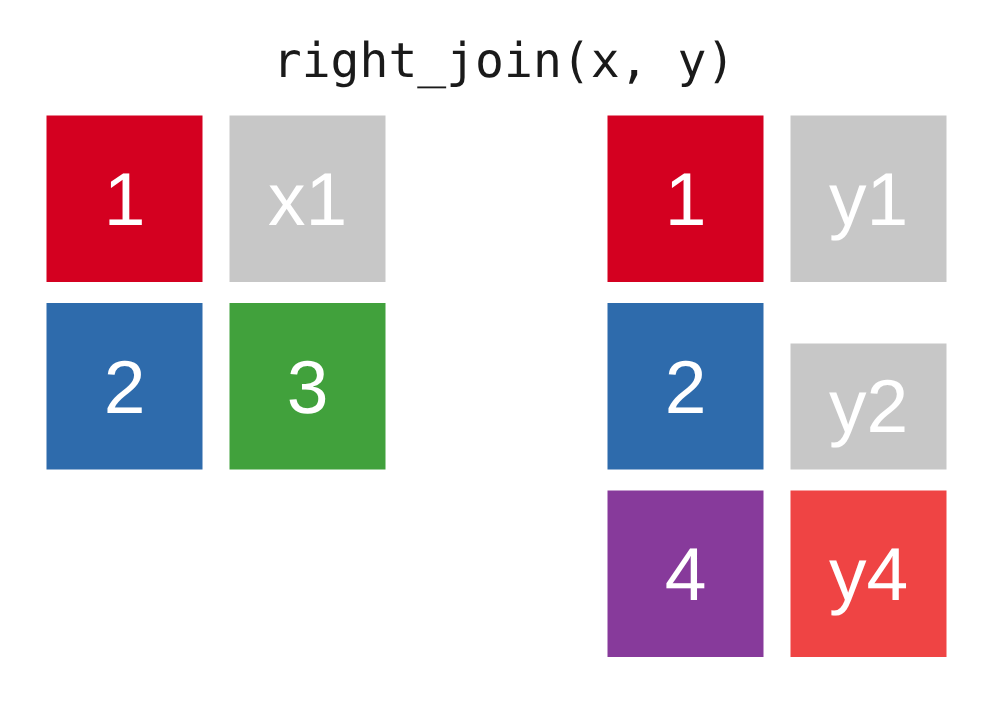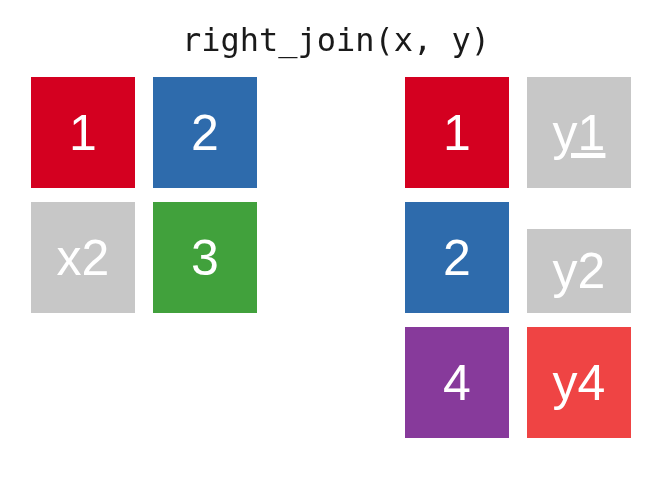--- a/index.html
+++ b/index.html
@@ -50,30 +50,30 @@
 </style>
 </head>
 <body>
 
 <div class="canvas" style="background-color: rgb(255, 255, 255);">
 
   <div class="title" style="color: rgb(26, 26, 26);">right_join(x, y)</div>
 
   <div class="join-table table-x">
     <div class="cell" style="background-color: rgb(212, 0, 32); color: rgb(255, 255, 255);">1</div>
+    <div class="cell" style="background-color: rgb(199, 199, 199); color: rgb(255, 255, 255);">x1</div>
 
     <div class="cell" style="background-color: rgb(46, 107, 172); color: rgb(255, 255, 255);">2</div>
-    <div class="cell" style="background-color: rgb(199, 199, 199); color: rgb(255, 255, 255);">x2</div>
 
     <div class="cell" style="background-color: rgb(65, 161, 60); color: rgb(255, 255, 255);">3</div>
   </div>
 
   <div class="join-table table-y">
     <div class="cell" style="background-color: rgb(212, 0, 32); color: rgb(255, 255, 255);">1</div>
-    <div class="cell" style="background-color: rgb(199, 199, 199); color: rgb(255, 255, 255); text-decoration: underline;">y1</div>
+    <div class="cell" style="background-color: rgb(199, 199, 199); color: rgb(255, 255, 255);">y1</div>
 
     <div class="cell" style="background-color: rgb(46, 107, 172); color: rgb(255, 255, 255);">2</div>
     <div class="cell" style="background-color: rgb(199, 199, 199); color: rgb(255, 255, 255); margin-top: 27px;">y2</div>
 
     <div class="cell" style="background-color: rgb(135, 58, 155); color: rgb(255, 255, 255);">4</div>
     <div class="cell" style="background-color: #ef4444; color: rgb(255, 255, 255);">y4</div>
   </div>
 
 </div>
 

